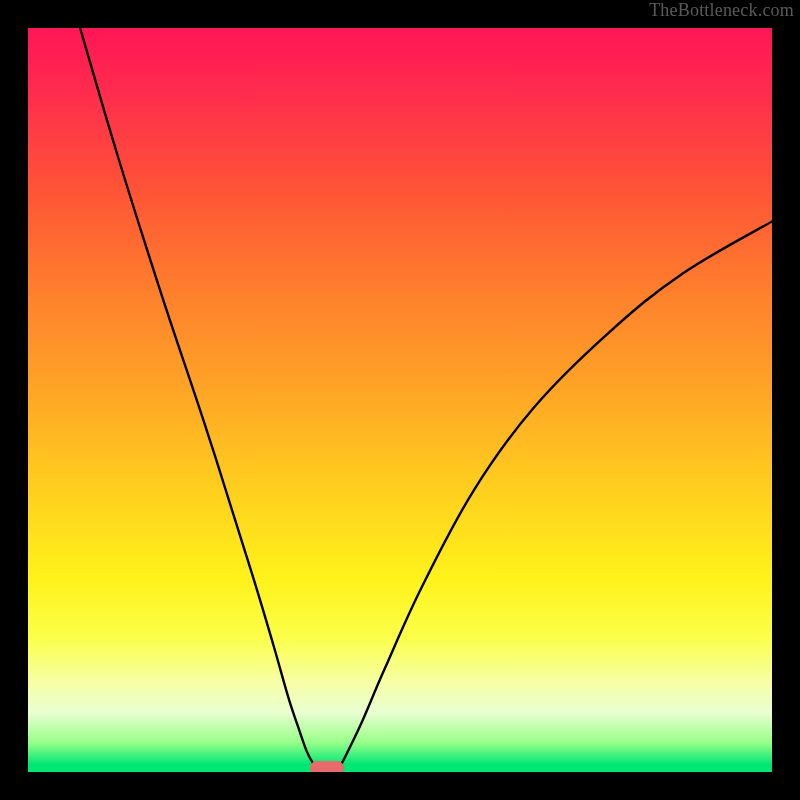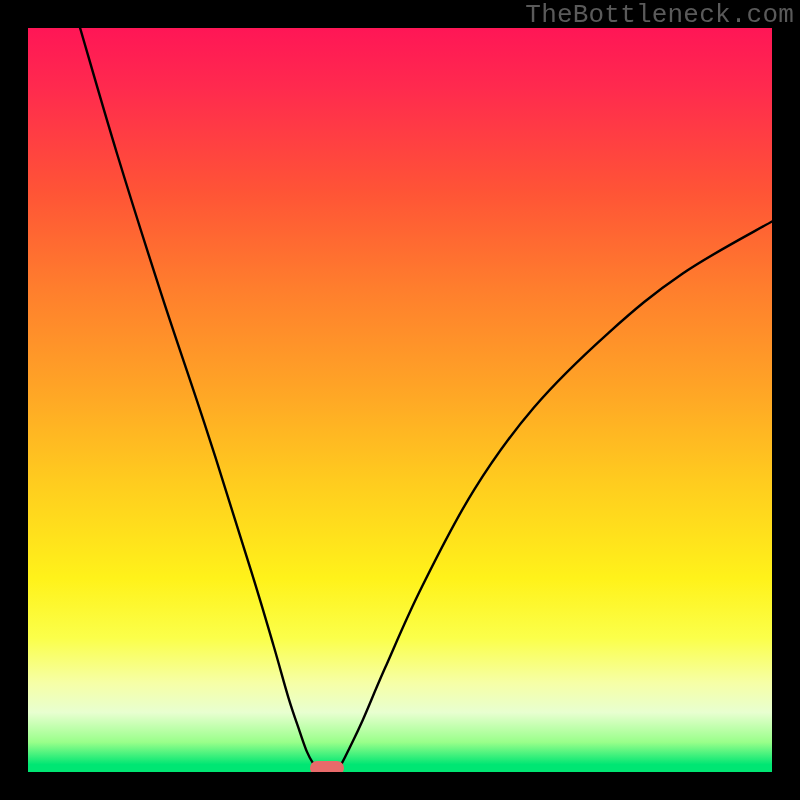--- a/index.html
+++ b/index.html
@@ -13,22 +13,22 @@
   .outer {
     position: relative;
     width: 800px;
     height: 800px;
     background: #000;
   }
   .watermark {
     position: absolute;
     top: 0;
     right: 6px;
-    font-family: Liberation Mono, monospace;
-    font-size: 26px;
+    font-family: Liberation Serif, serif;
+    font-size: 18px;
     color: #5a5a5a;
     font-weight: 400;
     letter-spacing: 0.2px;
     user-select: none;
   }
   .plot {
     position: absolute;
     left: 28px;
     top: 28px;
     width: 744px;

